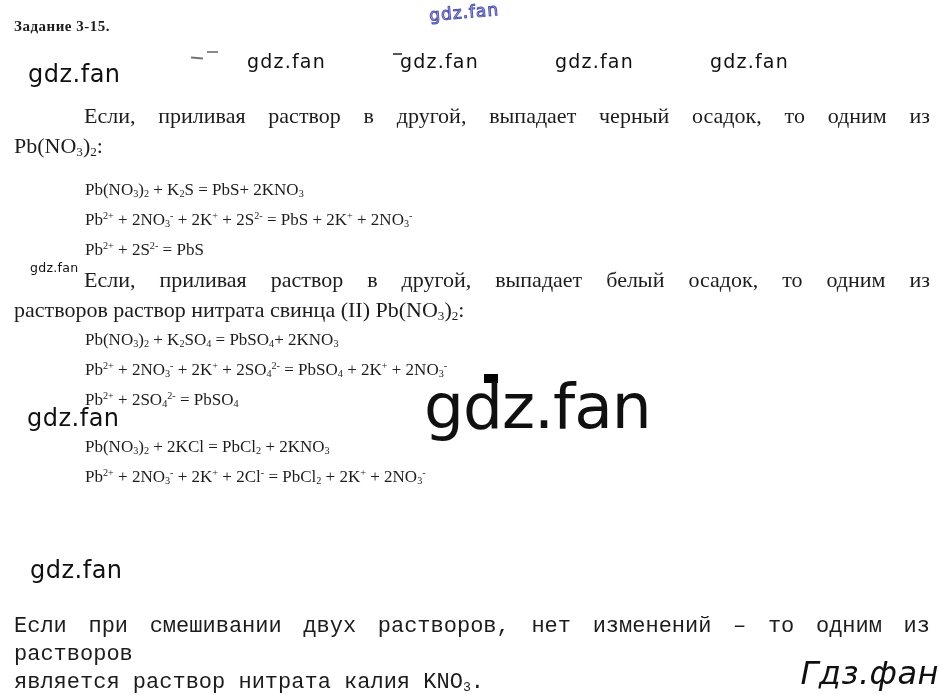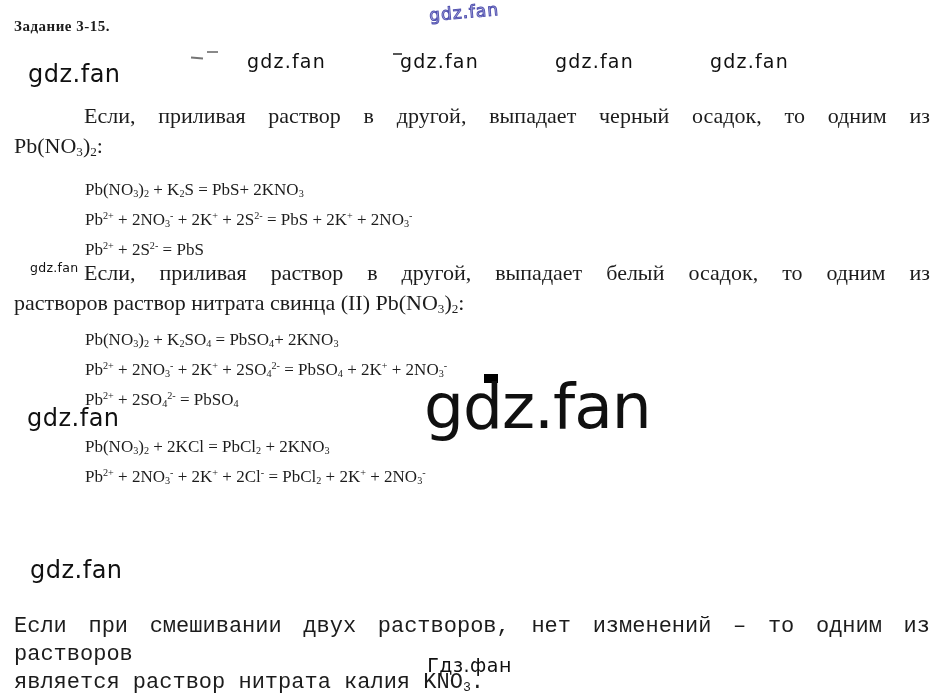--- a/index.html
+++ b/index.html
@@ -24,25 +24,25 @@
     transform:rotate(-5deg);
   }
   .wm-row{top:50px;font-size:19px;letter-spacing:1.2px;}
   .wm-row-1{left:247px}.wm-row-2{left:400px}.wm-row-3{left:555px}.wm-row-4{left:710px}
   .wm-left{font-size:24px;letter-spacing:.5px;}
   .wm-left-top{left:28px;top:60px;}
   .wm-small{left:30px;top:260px;font-size:12.5px;letter-spacing:.3px;}
   .wm-left-mid{left:27px;top:404px;}
   .wm-huge{left:424px;top:370px;font-size:63px;letter-spacing:-1px;}
   .wm-left-bottom{left:30px;top:556px;}
-  .wm-footer{left:0;top:654px;width:100%;text-align:center;font-size:19px;letter-spacing:.5px;}
+  .wm-footer{left:0;top:654px;width:100%;text-align:right;font-size:32px;letter-spacing:.5px;font-style:italic;}
   
   .block{position:absolute;left:14px;width:916px;font-size:22px;line-height:30px;}
   .p1{top:101px;}
-  .p2{top:258px;}
+  .p2{top:265px;}
   .p3{top:613px;line-height:28px;font-family:Liberation Mono, monospace;}
   .eqs{left:85px;width:845px;font-size:17px;}
   .eqs-1{top:175px;}
   .eqs-2{top:325px;}
   .eqs-3{top:432px;font-family:Liberation Serif, serif;}
   .line{min-height:1em;}
   .jall{text-align:justify;text-align-last:justify;}
   .indent{text-indent:70px;}
   sup,sub{font-size:60%;line-height:0;position:relative;vertical-align:baseline;}
   sup{top:-0.55em;}

